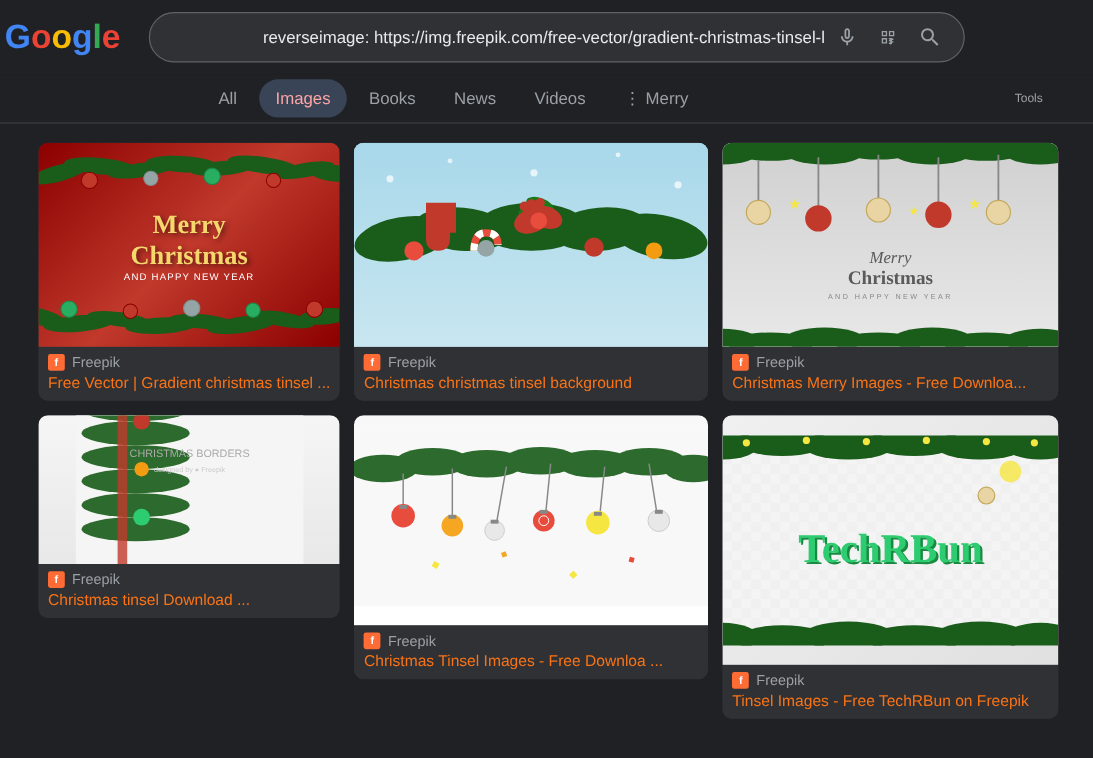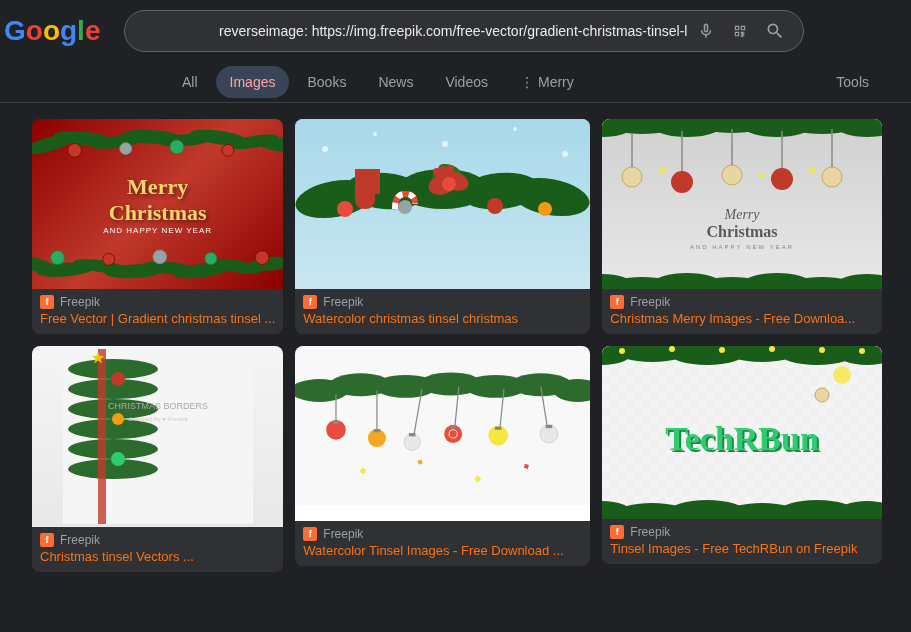--- a/index.html
+++ b/index.html
@@ -90,21 +90,21 @@
       background: none;
       margin-bottom: 4px;
     }
     .nav-item.active {
       background: #394457;
       color: #fca5a5;
     }
     .nav-tools {
       margin-left: auto;
       padding: 8px 14px;
-      font-size: 14px;
+      font-size: 10px;
       cursor: pointer;
       color: #9aa0a6;
       background: none;
       border: none;
       margin-bottom: 4px;
     }
 
     
     .image-grid {
       display: flex;
@@ -172,35 +172,35 @@
       justify-content: center;
     }
     .img-christmas-3 {
       height: 170px;
       background: linear-gradient(180deg, #d0d0d0 0%, #e8e8e8 100%);
       display: flex;
       align-items: center;
       justify-content: center;
     }
     .img-christmas-4 {
-      height: 181px;
+      height: 124px;
       background: linear-gradient(180deg, #f5f5f5 0%, #e8e8e8 100%);
       display: flex;
       align-items: center;
       justify-content: center;
     }
     .img-christmas-5 {
       height: 175px;
       background: linear-gradient(180deg, #f8f8f8 0%, #ffffff 100%);
       display: flex;
       align-items: center;
       justify-content: center;
     }
     .img-christmas-6 {
-      height: 173px;
+      height: 208px;
       background: linear-gradient(135deg, #f0f0f0 0%, #e0e0e0 100%);
       display: flex;
       align-items: center;
       justify-content: center;
     }
 
     .pine-garland {
       width: 100%;
       height: 100%;
       position: absolute;
@@ -358,21 +358,21 @@
 
           <text x="95" y="60" fill="#aaa" font-size="9" text-anchor="middle" font-family="Arial">CHRISTMAS BORDERS</text>
           <text x="95" y="72" fill="#ccc" font-size="6" text-anchor="middle" font-family="Arial">designed by ● Freepik</text>
         </svg>
       </div>
       <div class="img-caption">
         <div class="caption-source">
           <span class="caption-source-dot freepik-dot">f</span>
           <span>Freepik</span>
         </div>
-        <div class="caption-title">Christmas tinsel Vectors ...</div>
+        <div class="caption-title">Christmas tinsel Download ...</div>
       </div>
     </div>
   </div>
 
   <div class="column col2">
     <div class="image-card">
       <div class="img-placeholder img-christmas-2">
         <svg viewBox="0 0 295 170" width="295" height="170" xmlns="http://www.w3.org/2000/svg">
           <defs>
             <linearGradient id="bg2" x1="0" y1="0" x2="0" y2="1">
@@ -416,21 +416,21 @@
           <circle cx="110" cy="88" r="7" fill="#95a5a6"></circle>
           <circle cx="200" cy="87" r="8" fill="#c0392b"></circle>
           <circle cx="250" cy="90" r="7" fill="#f39c12"></circle>
         </svg>
       </div>
       <div class="img-caption">
         <div class="caption-source">
           <span class="caption-source-dot freepik-dot">f</span>
           <span>Freepik</span>
         </div>
-        <div class="caption-title">Watercolor christmas tinsel christmas</div>
+        <div class="caption-title">Christmas christmas tinsel background</div>
       </div>
     </div>
 
     <div class="image-card">
       <div class="img-placeholder img-christmas-5">
         <svg viewBox="0 0 360 175" width="360" height="175" xmlns="http://www.w3.org/2000/svg">
           <rect width="360" height="175" fill="#f8f8f8"></rect>
 
           <g fill="#2d6a2d">
             <ellipse cx="30" cy="35" rx="35" ry="14"></ellipse>
@@ -471,21 +471,21 @@
           <rect x="150" y="120" width="5" height="5" fill="#f5a623" transform="rotate(-20,152,122)"></rect>
           <rect x="220" y="140" width="6" height="6" fill="#f5e642" transform="rotate(45,223,143)"></rect>
           <rect x="280" y="125" width="5" height="5" fill="#e74c3c" transform="rotate(15,282,127)"></rect>
         </svg>
       </div>
       <div class="img-caption">
         <div class="caption-source">
           <span class="caption-source-dot freepik-dot">f</span>
           <span>Freepik</span>
         </div>
-        <div class="caption-title">Watercolor Tinsel Images - Free Download ...</div>
+        <div class="caption-title">Christmas Tinsel Images - Free Downloa ...</div>
       </div>
     </div>
   </div>
 
   <div class="column col3">
     <div class="image-card">
       <div class="img-placeholder img-christmas-3">
         <svg viewBox="0 0 280 170" width="280" height="170" xmlns="http://www.w3.org/2000/svg">
           <defs>
             <linearGradient id="bg3" x1="0" y1="0" x2="0" y2="1">

